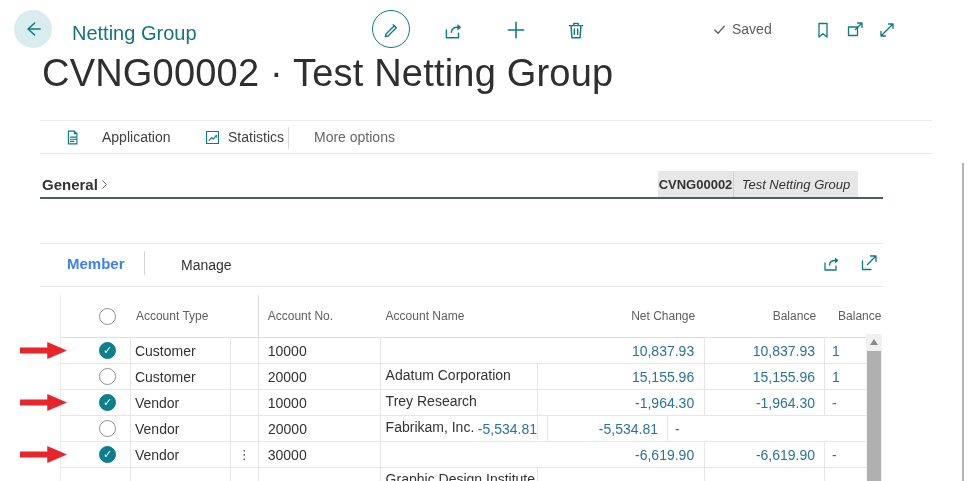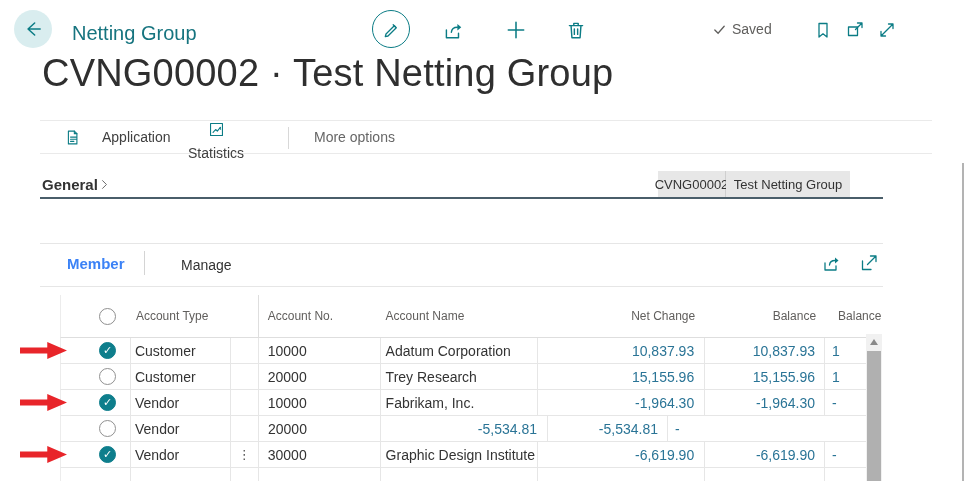--- a/index.html
+++ b/index.html
@@ -29,22 +29,22 @@
   .more-options { position:absolute; left:274px; top:0; height:100%; display:flex; align-items:center;
     font-size:14px; color:#666; cursor:pointer; }
 
   
   .general-label { position:absolute; left:42px; top:176px; font-size:15px; font-weight:700; color:#333;
     display:flex; align-items:center; gap:0; cursor:pointer; }
   .general-line { position:absolute; left:40px; top:197px; width:843px; height:2px; background:#4a5e6a; }
   .general-tabs { position:absolute; left:658px; top:171px; height:26px; display:flex; }
   .general-tab { height:100%; display:flex; align-items:center; justify-content:center;
     background:#e7e7e7; font-size:13px; color:#333; cursor:pointer; }
-  .general-tab.t1 { width:68px; border-right:1px solid #cfcfcf; }
-  .general-tab.t2 { width:124px; }
+  .general-tab.t1 { width:76px; border-right:1px solid #cfcfcf;font-weight:bold; }
+  .general-tab.t2 { width:124px;font-style:italic; }
 
   
   .member-topline { position:absolute; left:40px; top:243px; width:843px; height:1px; background:#e6e6e6; }
   .member-label { position:absolute; left:67px; top:255px; font-size:15px; font-weight:700; color:#3b82f6; cursor:pointer; }
   .member-divider { position:absolute; left:144px; top:251px; width:1px; height:24px; background:#d4d4d4; }
   .manage-label { position:absolute; left:181px; top:257px; font-size:14px; color:#333; cursor:pointer; }
   .member-share { left:820px; top:252px; width:22px; height:22px; }
   .member-open { left:858px; top:252px; width:22px; height:22px; }
   .member-bottomline { position:absolute; left:40px; top:286px; width:843px; height:1px; background:#e6e6e6; }
 
@@ -66,21 +66,21 @@
     background:#fff; cursor:pointer; }
 
   .grid-body { width:806px; }
   .grow { display:flex; width:806px; height:26px; border-left:1px solid #ececec; border-bottom:1px solid #e6e6e6; }
   .bc { height:100%; display:flex; align-items:center; font-size:14px; color:#333;
     white-space:nowrap; overflow:hidden; border-right:1px solid #e6e6e6; }
   .bc.c-check { width:70px; }
   .bc.c-type  { width:100px; padding-left:4px; }
   .bc.c-dots  { width:28px; justify-content:center; }
   .bc.c-no    { width:122px; padding-left:9px; }
-  .bc.c-name  { width:158px; padding-left:5px; }
+  .bc.c-name  { width:158px; padding-left:5px;margin-top:24px; }
   .bc.c-net   { width:167px; justify-content:flex-end; padding-right:10px; color:#2a7496; cursor:pointer; }
   .bc.c-bal   { width:120px; justify-content:flex-end; padding-right:9px; color:#2a7496; cursor:pointer; }
   .bc.c-lcy   { width:41px; padding-left:7px; color:#2a7496; border-right:none; }
   .sel-circle { margin-left:38px; width:17px; height:17px; border:1px solid #919191; border-radius:50%;
     background:#fff; display:flex; align-items:center; justify-content:center; cursor:pointer; }
   .sel-circle.checked { background:#0e7e8c; border-color:#0e7e8c; }
   .sel-circle .check-glyph { color:#fff; font-size:11px; line-height:1; display:none; }
   .sel-circle.checked .check-glyph { display:block; }
   .dots-glyph { font-size:13px; color:#555; visibility:hidden; letter-spacing:0; }
   .grow.partial { height:13px; border-bottom:none; }
@@ -190,21 +190,21 @@
     <div class="action-item" style="left:25px;gap:20px;">
       <span>
         <svg width="17" height="17" viewBox="0 0 20 20" fill="none" stroke="#0b7c85" stroke-width="1.3" stroke-linecap="round" stroke-linejoin="round">
           <path d="M4 2.5h7l3 3V17.5H4z"></path>
             <path d="M11 2.5v3h3"></path>
             <path d="M6.5 9.5h7M6.5 12h7M6.5 14.5h4"></path>
         </svg>
       </span>
       <span>Application</span>
     </div>
-    <div class="action-item" style="left:148px;flex-direction:column;">
+    <div class="action-item" style="left:164px;">
       <span>
         <svg width="17" height="17" viewBox="0 0 20 20" fill="none" stroke="#0b7c85" stroke-width="1.3" stroke-linecap="round" stroke-linejoin="round">
           <rect x="3" y="3" width="14" height="14"></rect>
             <path d="M6 13.5l3-3.5 2 2 3.5-4.5"></path>
             <path d="M14.5 7.5l.3 2.5" stroke-width="1"></path>
         </svg>
       </span>
       <span>Statistics</span>
     </div>
     <div class="action-divider"></div>

